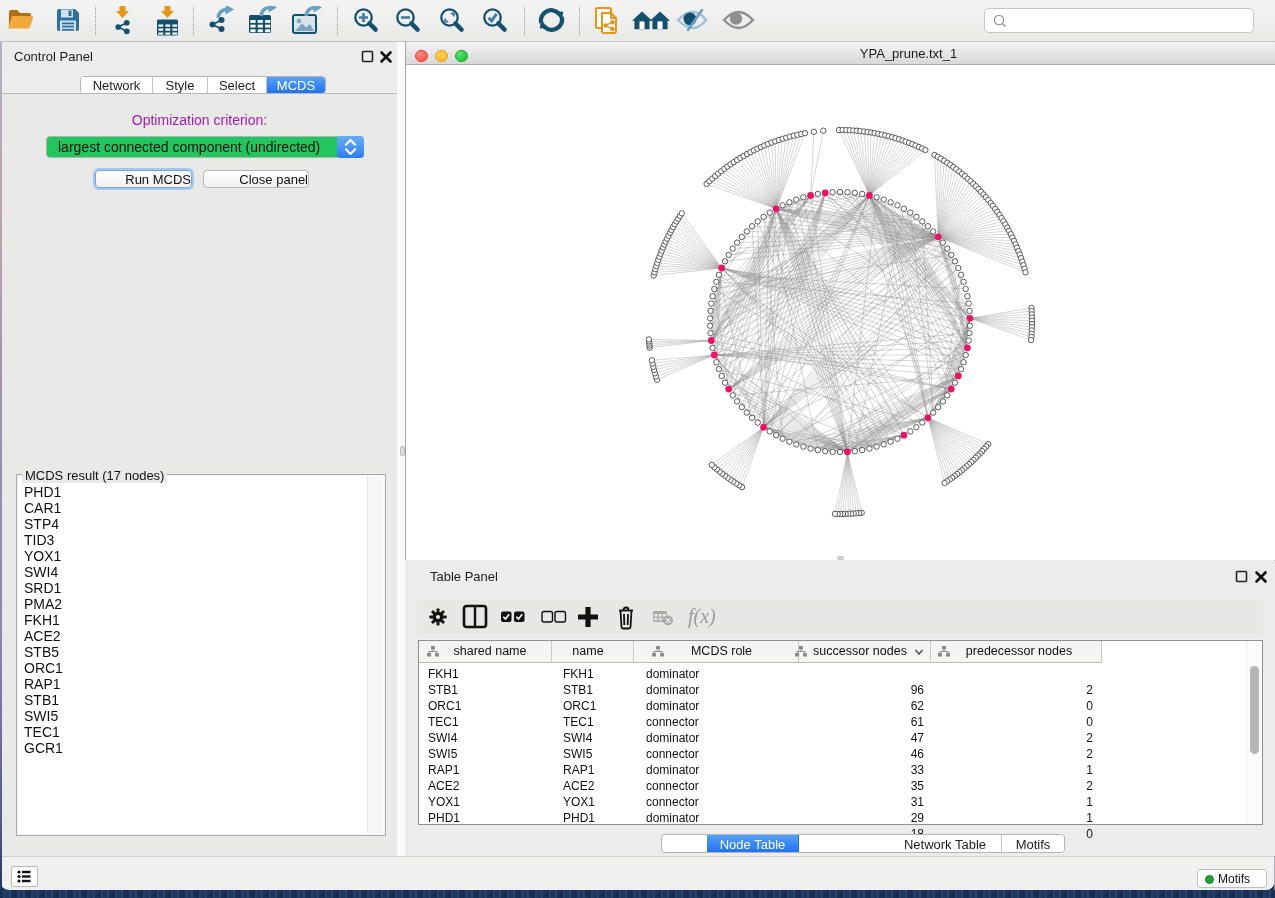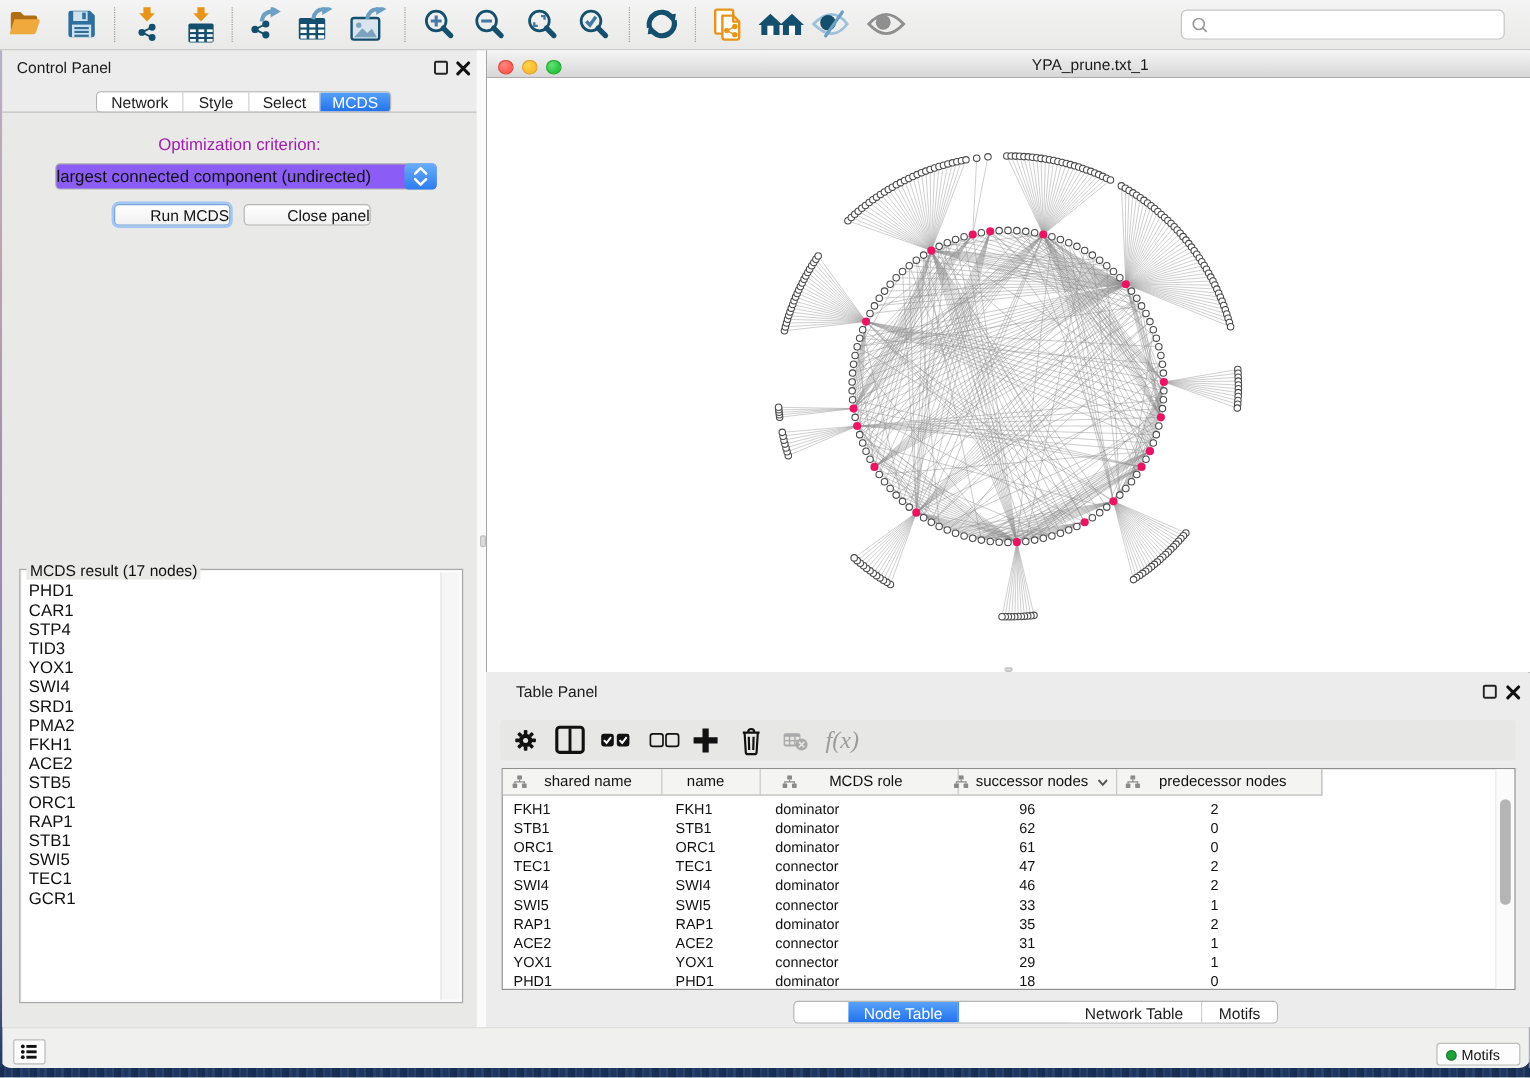--- a/index.html
+++ b/index.html
@@ -30,22 +30,22 @@
 #gutter { left:397px; top:42px; width:8px; height:814px; background:#fafafa; }
 #cp-title { position:absolute; left:12px; top:7px; font-size:13px; color:#1c1c1c; }
 .panebtn { position:absolute; top:8px; }
 .tabrow { position:absolute; display:flex; height:18px; border:1px solid #b4b4b4; border-radius:4px; background:#fff; overflow:hidden; }
 .tabrow .tab { font-size:13px; color:#1d1d1d; text-align:center; line-height:17px; border-right:1px solid #c3c3c3; background:#fff; }
 .tabrow .tab:last-child { border-right:none; }
 .tabrow .tab.sel { background:linear-gradient(#56a1f8,#2272ee); color:#fff; border-right-color:#2272ee; }
 #cp-line { position:absolute; left:0; top:51px; width:100%; height:1px; background:#b8b8b8; }
 #cp-content { position:absolute; left:0; top:52px; width:100%; height:762px; background:#e9e9e8; }
 #optlabel { position:absolute; left:0; top:18px; width:100%; text-align:center; font-size:14px; color:#a21caf; }
-#combo { position:absolute; left:44px; top:42px; width:318px; height:22px; background:#8b5cf6;
-  border:1px solid #b2b2b2; border-radius:4px; font-size:14px; color:#111; line-height:20px; }
+#combo { position:absolute; left:44px; top:42px; width:318px; height:22px; background:#22c55e;
+  border:1px solid #b2b2b2; border-radius:4px; font-size:14px; color:#111; line-height:20px; padding-left:11px; }
 #combo-btn { position:absolute; right:-1px; top:-1px; width:27px; height:22px; border-radius:4px;
   background:linear-gradient(#6aadf9,#2e7df1); }
 .btn { position:absolute; height:18px; background:linear-gradient(#ffffff,#f0f0f0);
   border:1px solid #b6b6b6; border-radius:4px; font-size:13px; color:#111; text-align:right; line-height:17px; }
 #runbtn { left:93px; top:76px; width:97px; box-shadow:0 0 0 2px #a3c6f3; border-color:#7ba7dd; }
 #closebtn { left:201px; top:76px; width:106px; }
 #mcdsbox { position:absolute; left:14px; top:374px; width:370px; height:368px; }
 #mcdsbox .boxborder { position:absolute; left:0; top:6px; width:100%; height:362px;
   border:1px solid #a9a9a9; box-shadow:inset 0 0 0 1px #f6f6f6; }
 #mcdsbox .boxtitle { position:absolute; left:6px; top:0; background:#e9e9e8; padding:0 3px; z-index:3;
@@ -75,21 +75,21 @@
   background:#e7e7e5; border-radius:3px; }
 #tbl { position:absolute; left:12px; top:79px; width:845px; height:185px; background:#fff;
   border:1px solid #8f8f8f; }
 #tbl-head { position:absolute; left:0; top:0; width:683px; height:22px; background:#f4f4f2;
   border-bottom:1px solid #b9b9b9; border-right:1px solid #c9c9c9; }
 .hcell { position:absolute; top:0; height:22px; border-right:1px solid #c9c9c9; font-size:12.5px; color:#111; }
 .hcell .lbl { position:absolute; top:3px; width:100%; text-align:center; }
 .treeicon { position:absolute; top:5px; width:12px; height:11px; }
 .trow { position:absolute; left:0; width:845px; height:16px; font-size:12px; color:#111; }
 .trow span { position:absolute; top:1px; }
-.num { text-align:center; }
+.num { text-align:right;margin-top:16px; }
 #tbl-scroll { position:absolute; right:1px; top:0; width:15px; height:183px; background:#fbfbfb; border-left:1px solid #ececec; }
 #tbl-thumb { position:absolute; left:2.5px; top:25px; width:9px; height:88px; background:#b5b5b5; border-radius:4.5px; }
 #tp-tabs { position:absolute; left:255px; top:272.5px; height:19.5px;padding-left:45px; }
 
 
 #statusbar { left:0; top:857px; width:1275px; height:33px; }
 #listbtn { position:absolute; left:11px; top:9px; width:27px; height:21px; background:#fdfdfd;
   border:1px solid #b9b9b9; border-radius:2px; }
 #membtn { position:absolute; left:1197px; top:12px; width:70px; height:19px; background:#fdfdfd;
   border:1px solid #bdbdbd; border-radius:3px; font-size:12px; color:#111; }

